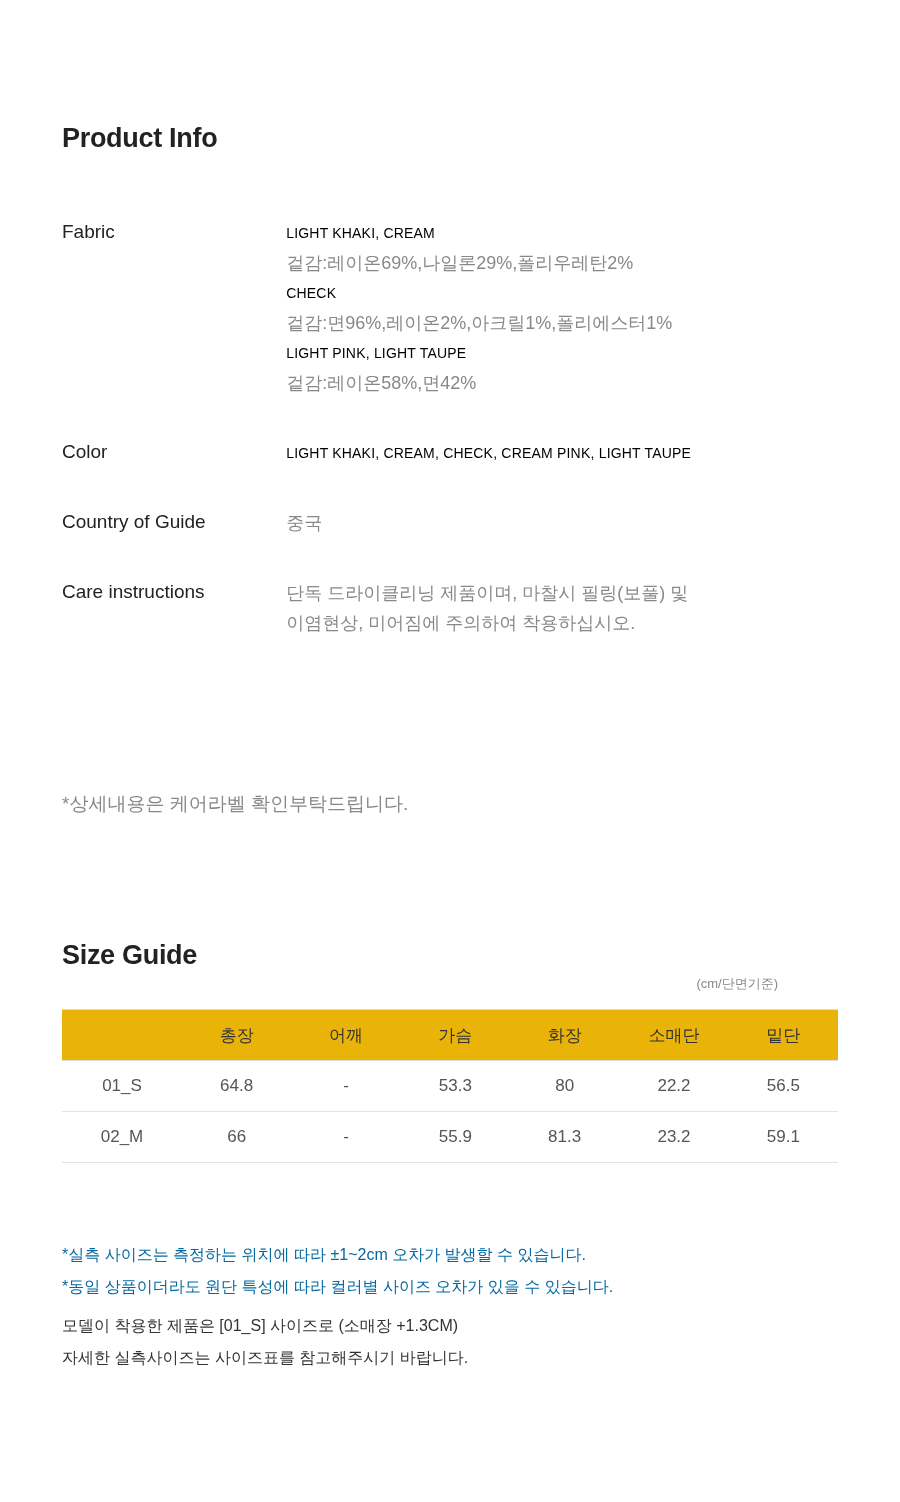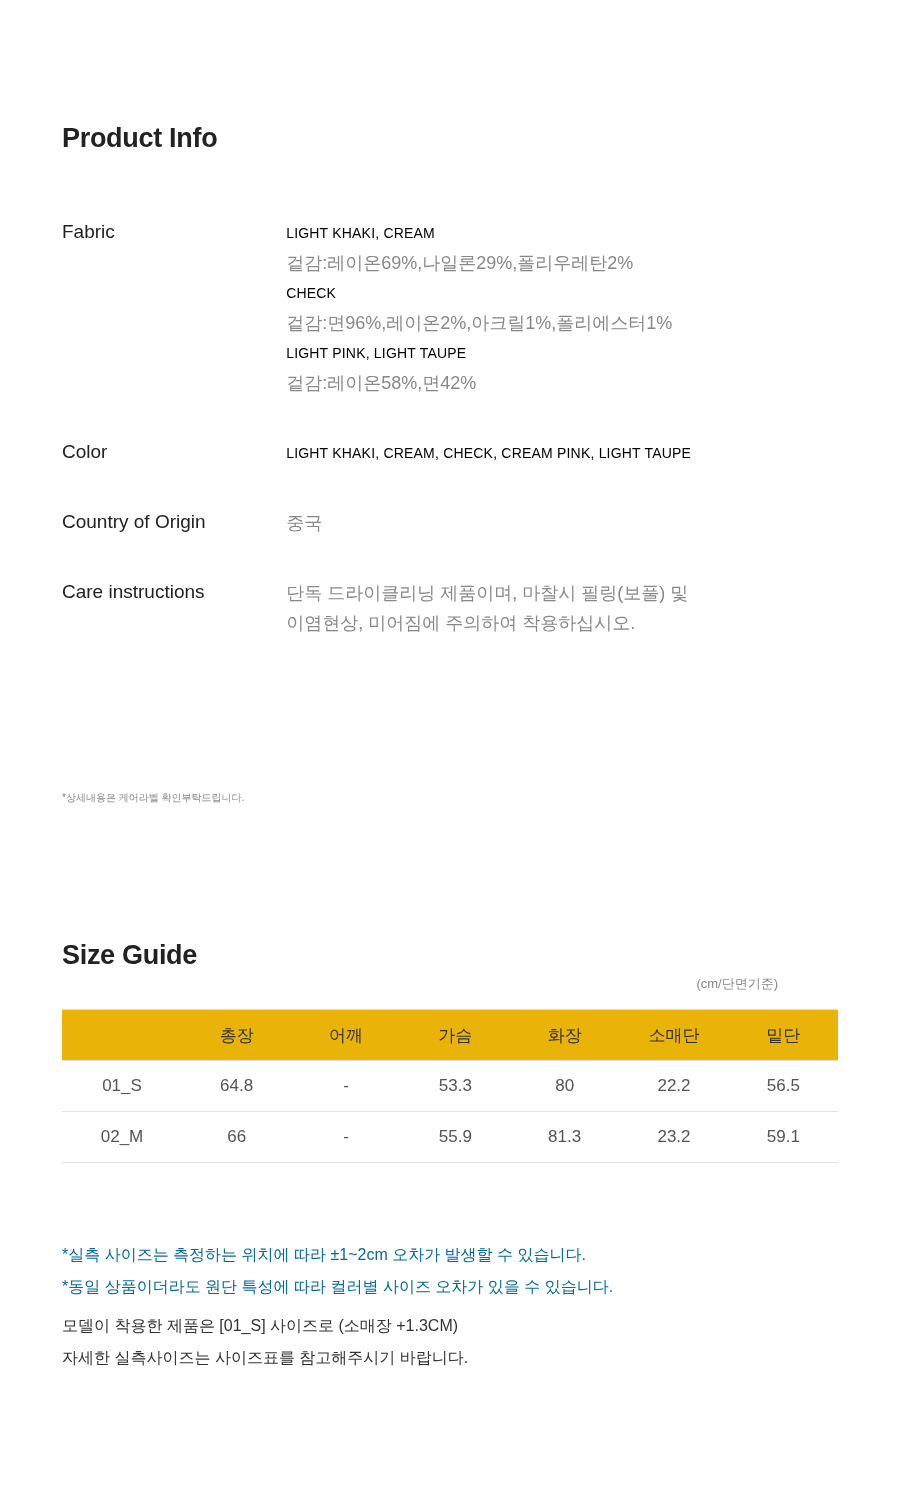--- a/index.html
+++ b/index.html
@@ -71,21 +71,21 @@
     font-size: 18px;
     color: #888888;
   }
   .value-line {
     display: block;
   }
 
   .note-small {
     position: absolute;
     left: 62px;
-    font-size: 10px;
+    font-size: 19px;
     color: #888888;
   }
   #care-note {
     top: 791px;
   }
 
   
   #size-guide-title {
     left: 62px;
     top: 940px;
@@ -178,21 +178,21 @@
         <td class="info-label">Color</td>
         <td class="info-value">
           <span class="value-line fabric-line-en">LIGHT KHAKI, CREAM, CHECK, CREAM PINK, LIGHT TAUPE</span>
         </td>
       </tr>
       <tr class="row-gap">
           <td></td>
           <td></td>
         </tr>
       <tr>
-        <td class="info-label">Country of Origin</td>
+        <td class="info-label">Country of Guide</td>
         <td class="info-value">
           <span class="value-line fabric-line-kr">중국</span>
         </td>
       </tr>
       <tr class="row-gap">
           <td></td>
           <td></td>
         </tr>
       <tr>
         <td class="info-label">Care instructions</td>

